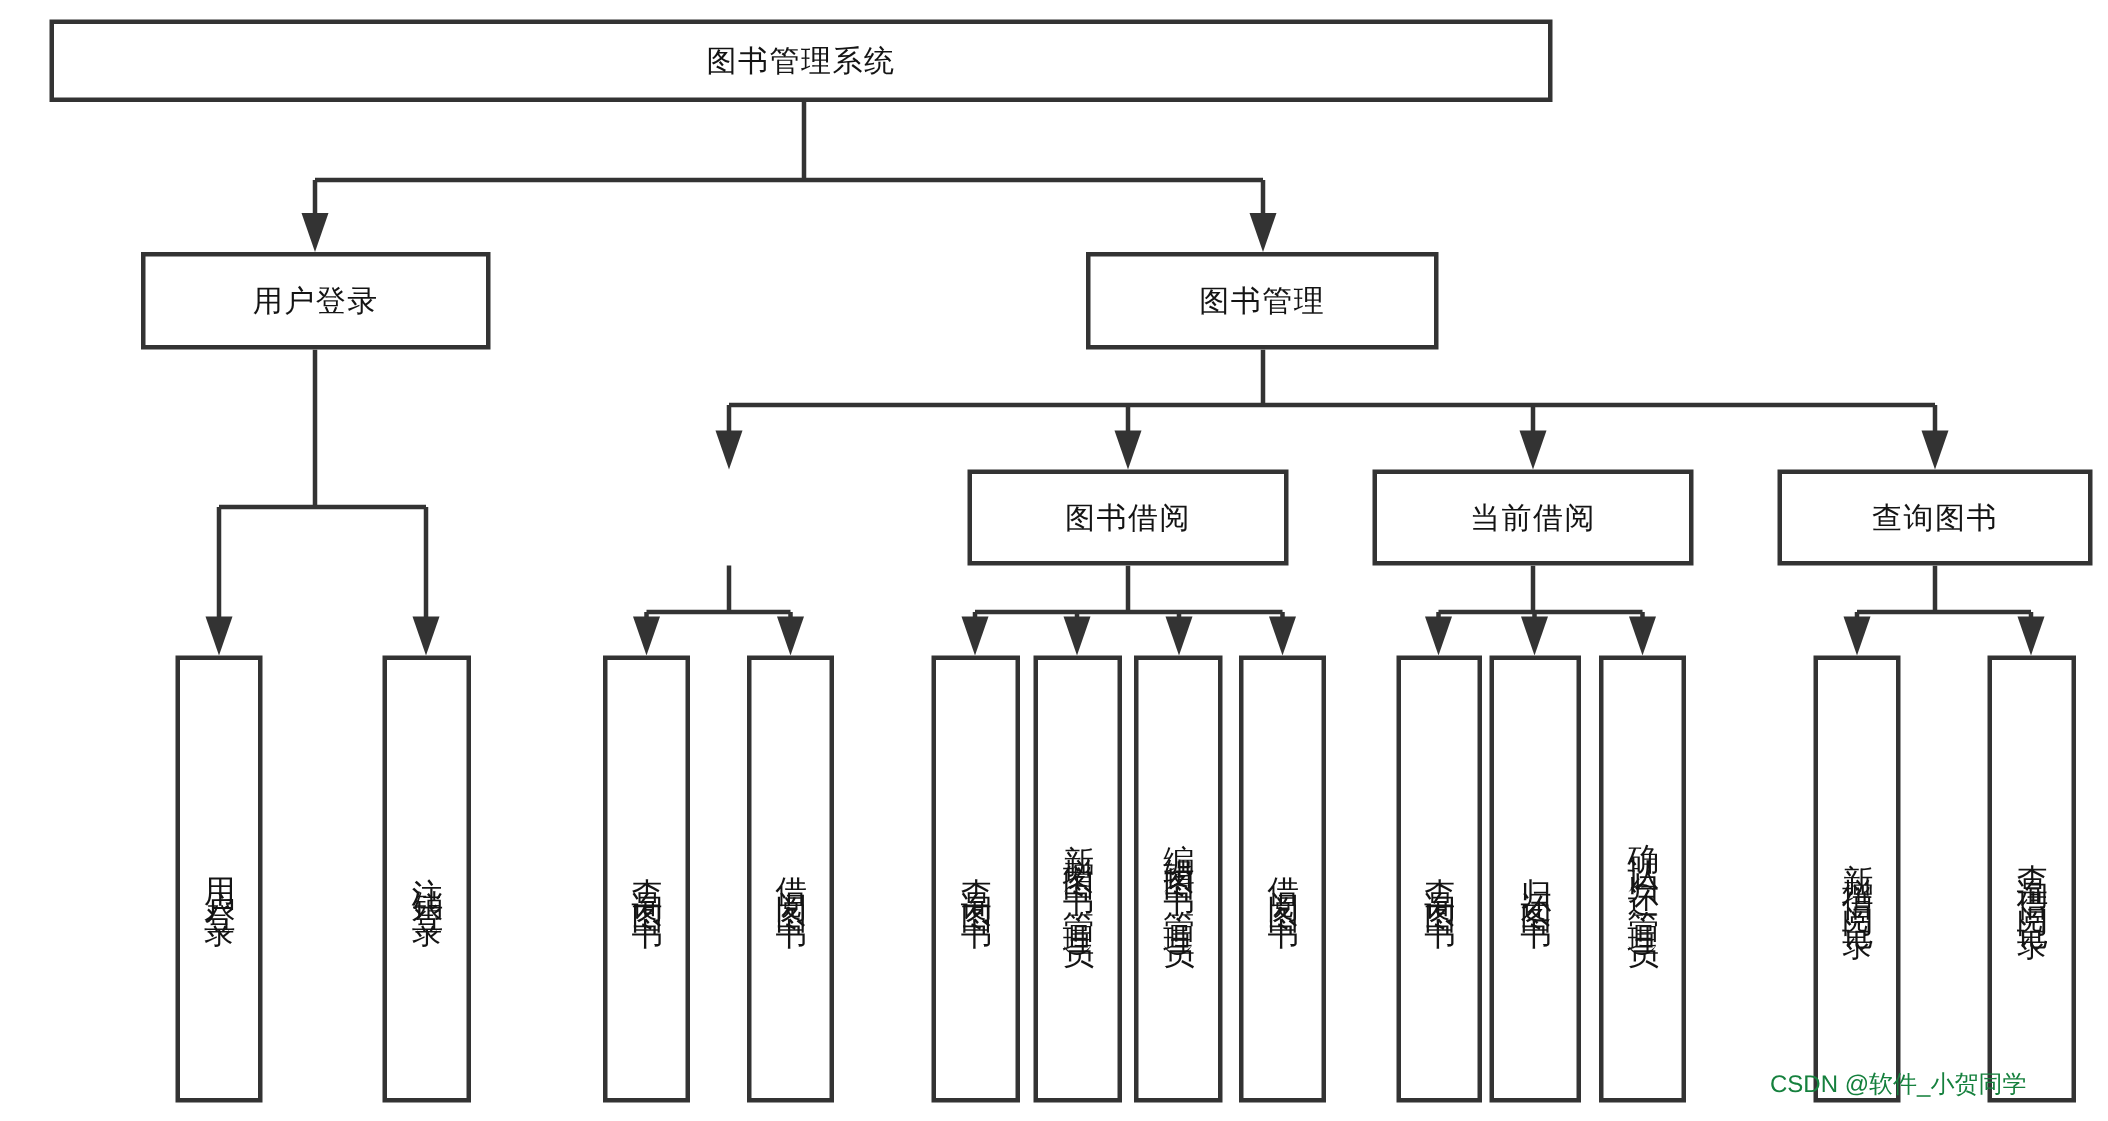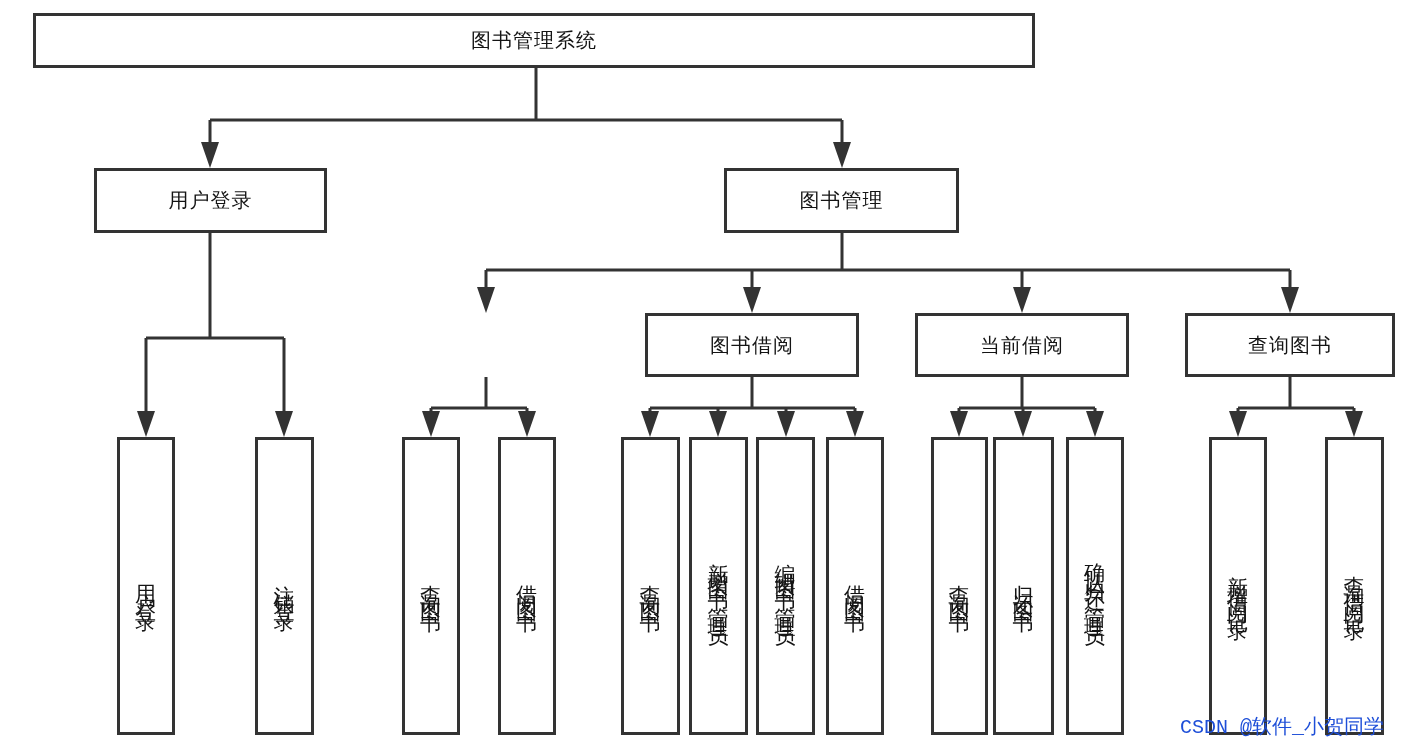--- a/index.html
+++ b/index.html
@@ -52,25 +52,24 @@
     font-size: 21px;
     line-height: 1;
     letter-spacing: 9px;
     color: #141414;
     white-space: nowrap;
   }
   .watermark {
     position: absolute;
     left: 1168px;
     top: 713px;
-    font-size: 20px;
-    color: #1d4ed8;
+    font-size: 16px;
+    color: #15803d;
     z-index: 3;
     white-space: nowrap;
-    font-family: Liberation Mono, monospace;
   }
 </style>
 </head>
 <body>
 
 <div class="canvas">
 
   <svg class="connectors" viewBox="0 0 1405 747" xmlns="http://www.w3.org/2000/svg">
     <g stroke="#333333" stroke-width="3" fill="none">
 

